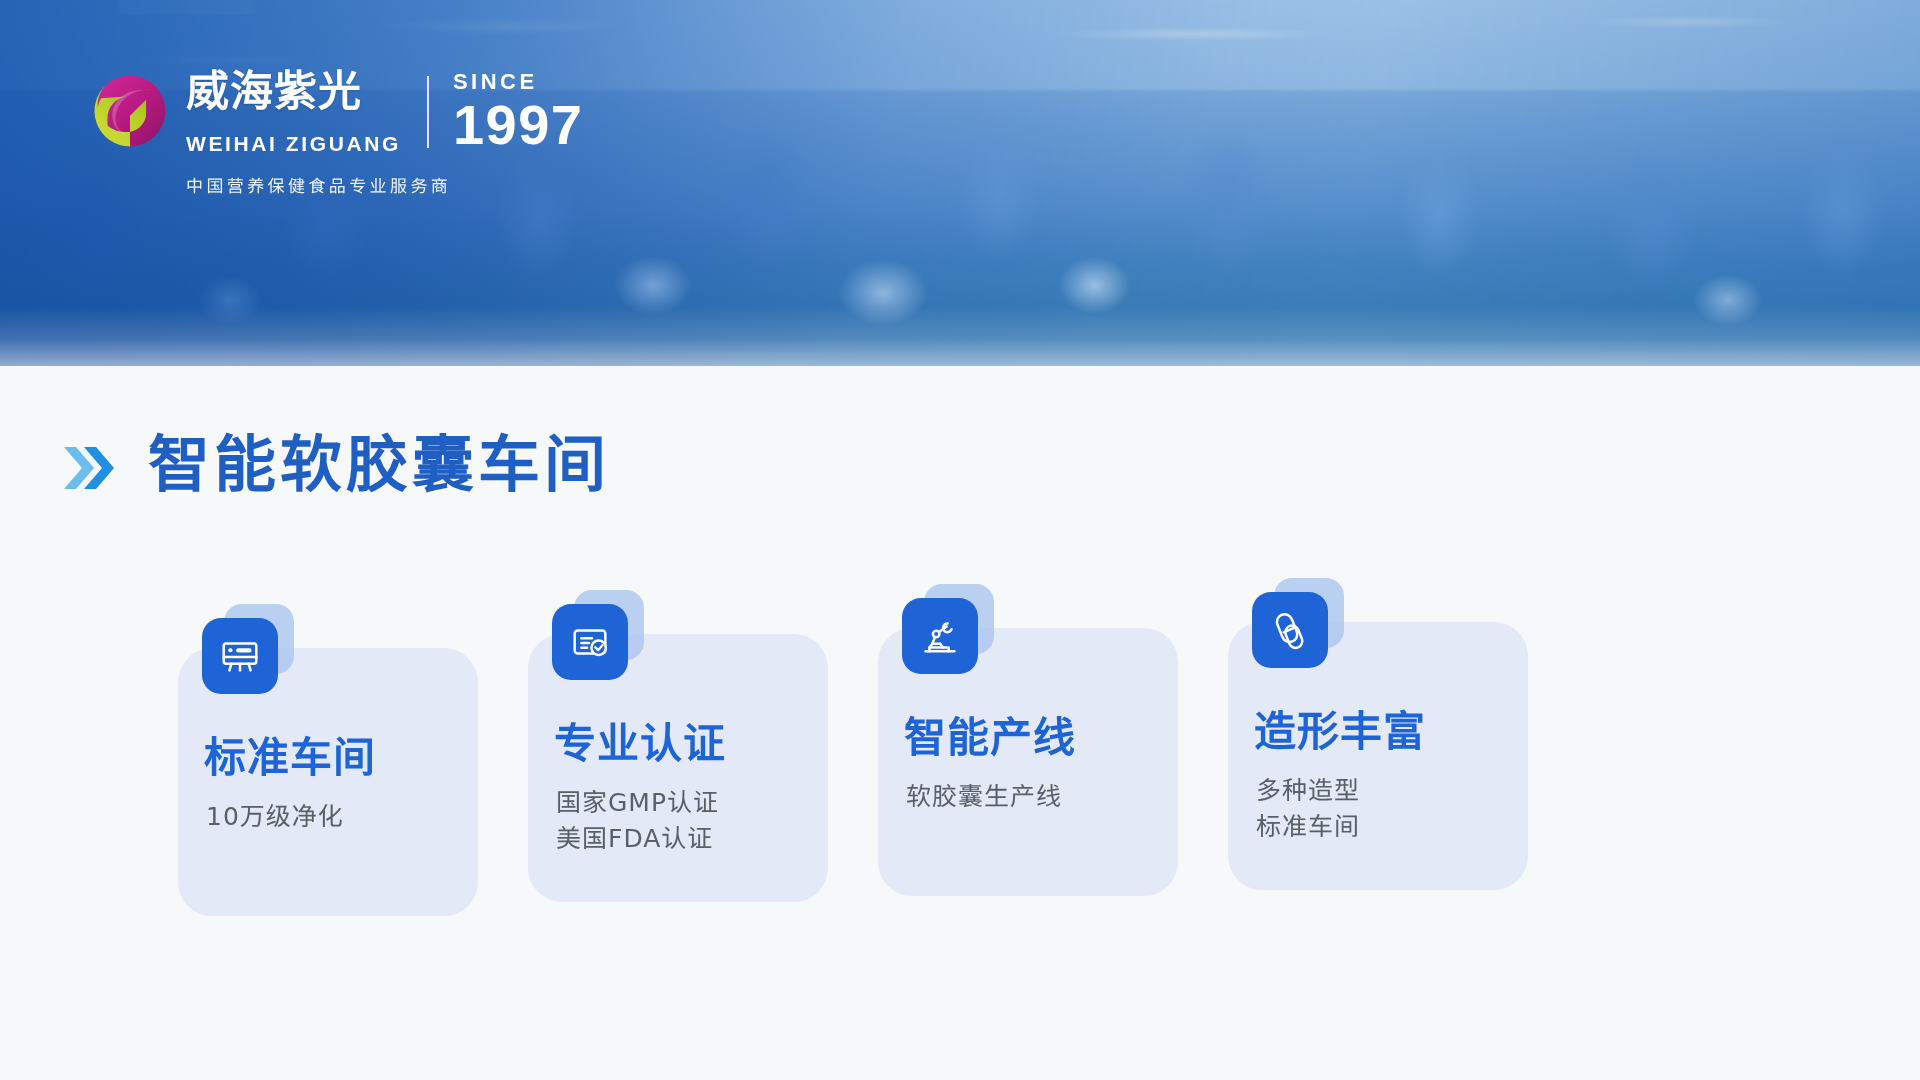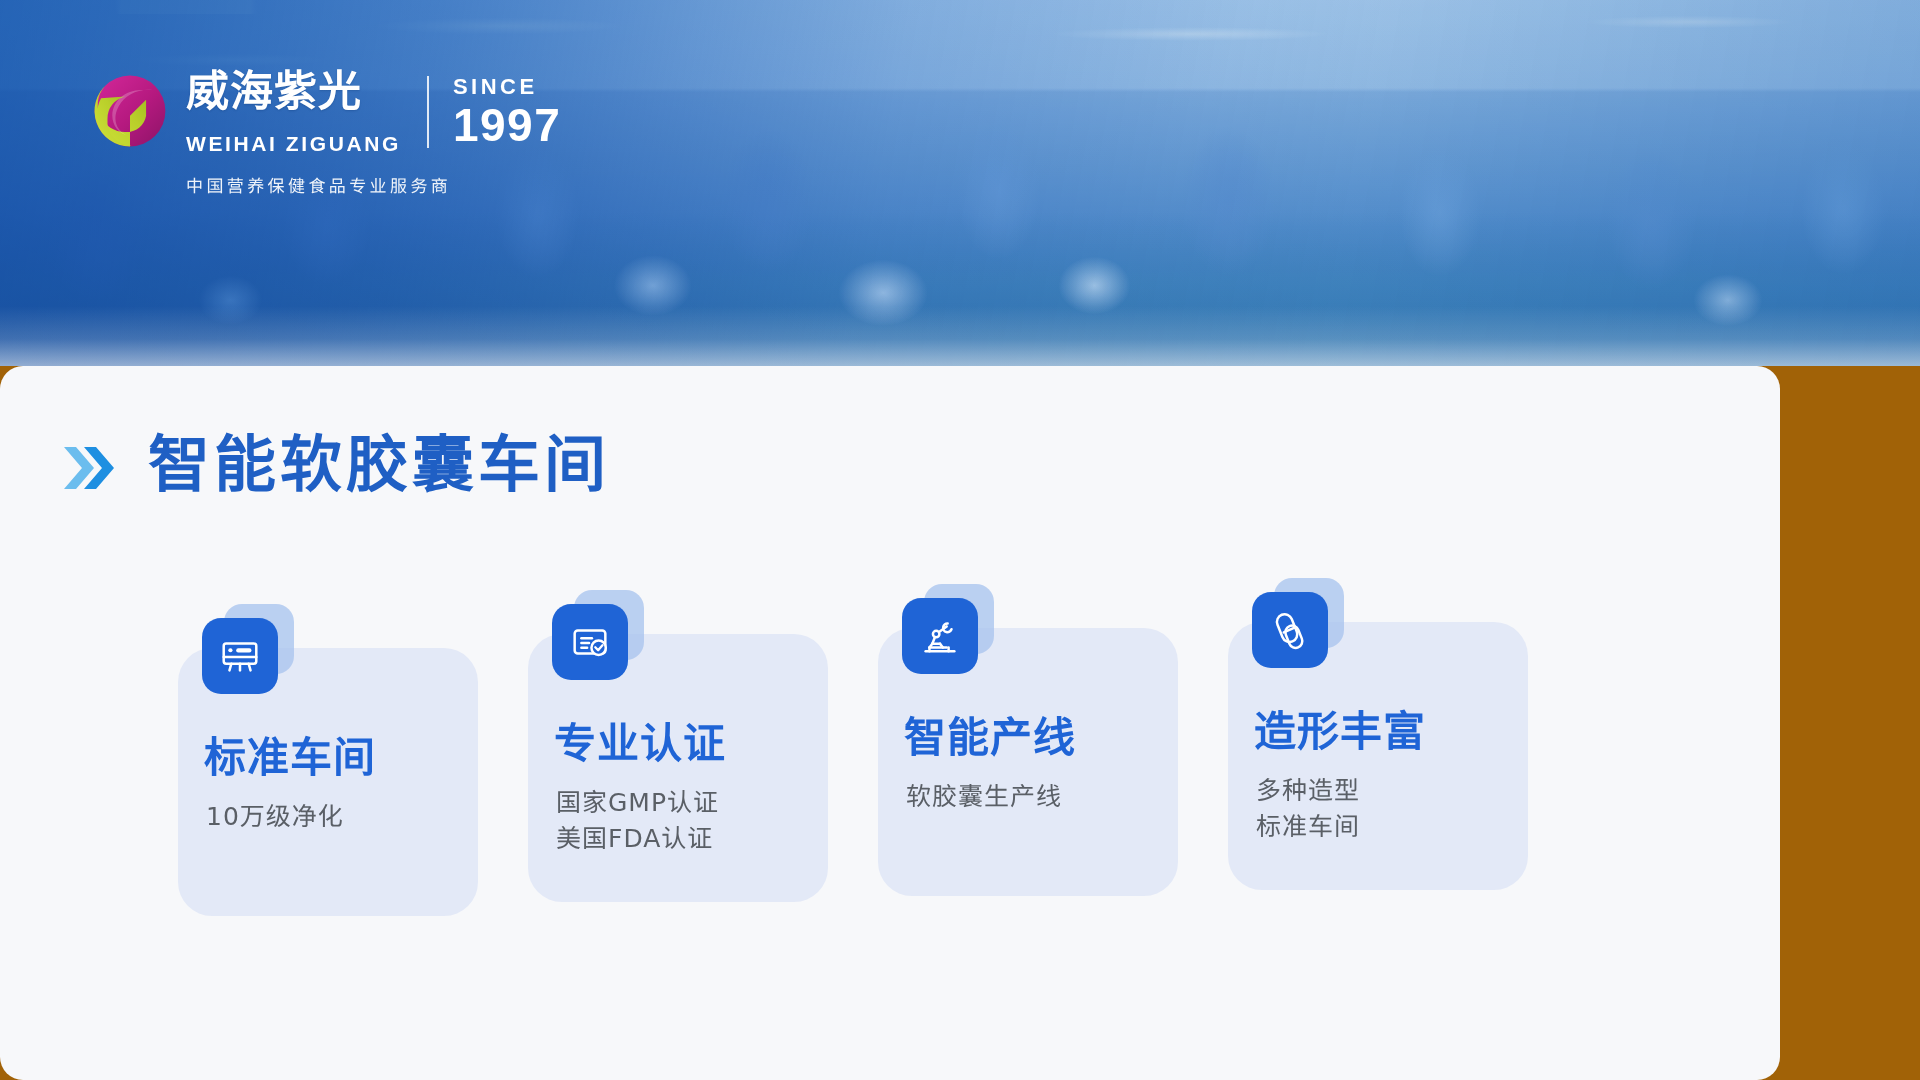--- a/index.html
+++ b/index.html
@@ -156,21 +156,21 @@
     font-family: "Liberation Sans", sans-serif;
     font-size: 22px;
     font-weight: 700;
     letter-spacing: 3.5px;
     color: #ffffff;
     line-height: 1;
   }
 
   .since-year {
     font-family: "Liberation Sans", sans-serif;
-    font-size: 46px;
+    font-size: 56px;
     font-weight: 700;
     letter-spacing: 1.5px;
     color: #ffffff;
     line-height: 1;
     margin-top: 4px;
   }
 
   .logo-tagline {
     position: absolute;
     left: 186px;
@@ -178,24 +178,23 @@
     font-family: "DejaVu Sans", "Liberation Sans", sans-serif;
     font-size: 17px;
     letter-spacing: 3.4px;
     color: rgba(255,255,255,.93);
     white-space: nowrap;
   }
 
   
   .content {
     position: relative;
-    width: 1780px;
+    width: 1920px;
     height: 714px;
     background: #f7f8fa;
-    border-radius: 23px;
   }
 
   .section-title-row {
     position: absolute;
     left: 62px;
     top: 68px;
     display: flex;
     align-items: center;
   }
 

